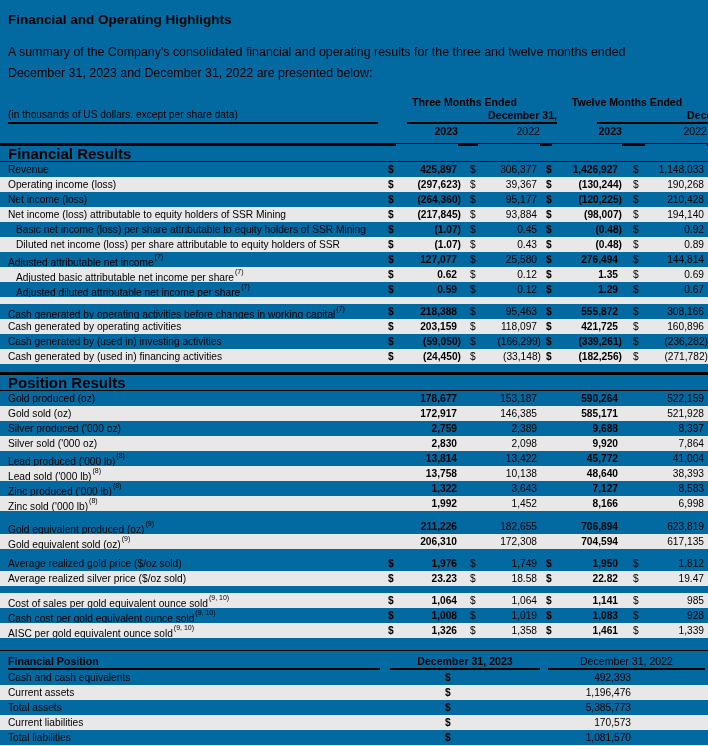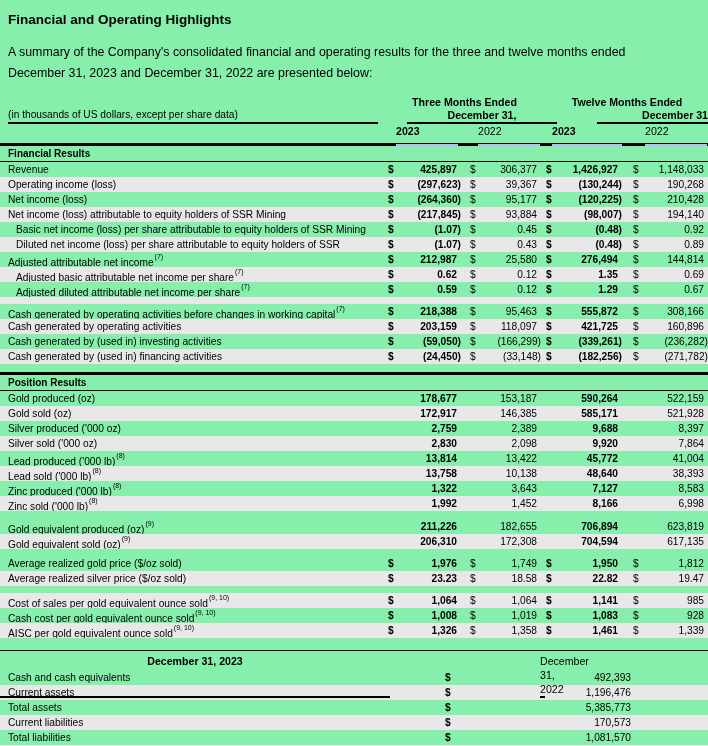--- a/index.html
+++ b/index.html
@@ -1,43 +1,43 @@
 <!DOCTYPE html>
 <html><head>
 <meta charset="utf-8">
 <style>
   * { box-sizing: border-box; margin: 0; padding: 0; }
   html,body { background:#ffffff; }
   .page {
     position: relative;
     width: 708px; height: 746px;
     overflow: hidden;
-    background: #86efac;
+    background: #0369a1;
     color: #000000;
     font-family: "Liberation Sans", sans-serif;
     padding-top: 10px;
   }
   .title { font-size: 13.5px; font-weight: bold; margin-left: 8px; height: 20px; line-height: 20px; }
   .intro { margin: 12px 0 0 8px; font-size: 12.4px; line-height: 21px; }
   .hdr { margin-top: 12px; }
   .hrA { display:grid; grid-template-columns:388px 153px 5px 162px; font-size:10.6px; font-weight:bold; height:13px; line-height:13px; }
   .hrA .c { text-align:center; }
   .hrB { display:grid; grid-template-columns:388px 153px 5px 162px; font-size:10.6px; height:15px; line-height:12px;gap:17px; }
   .hrB .unit { font-size:10.2px; margin-left:8px; margin-right:10px; border-bottom:2px solid #000; white-space:nowrap; }
-  .hrB .c { font-weight:bold; text-align:center; border-bottom:2px solid #000; }
+  .hrB .c { font-weight:bold; text-align:right; border-bottom:2px solid #000; }
   .hrB .c1 { margin-left:2px; margin-right:1px; }
   .hrB .c2 { margin-right:3px; }
   .hrC { display:grid; grid-template-columns:388px 73px 9px 71px 5px 76px 11px 75px; font-size:10.6px; height:14px; line-height:11px; margin-top:2px; }
-  .hrC .y { text-align:left; border-bottom:2px solid #c4b5fd; padding-bottom:7px; }
+  .hrC .y { text-align:right; border-bottom:2px solid #0369a1; padding-bottom:7px; }
   .hrC .y1 { margin:0 3px 0 8px; font-weight:bold; }
   .hrC .y2 { margin:0 1px 0 8px; }
   .hrC .y3 { margin:0 0 0 6px; font-weight:bold; }
   .hrC .y4 { margin:0 1px 0 12px; }
 
-  .sec-head { border-top:3px solid #000; border-bottom:1px solid #000; font-weight:bold; font-size:10px; height:19px; line-height:15px; padding-left:8px; }
+  .sec-head { border-top:3px solid #000; border-bottom:1px solid #000; font-weight:bold; font-size:15px; height:19px; line-height:15px; padding-left:8px; }
   .sec-head.first { margin-top:3px; }
 
   .r { display:grid; grid-template-columns:388px 16px 57px 9px 16px 55px 5px 16px 60px 11px 16px 59px; height:15px; line-height:15px; font-size:10.2px; }
   .r .lbl { padding-left:8px; white-space:nowrap; overflow:hidden; }
   .r .lbl.ind { padding-left:16px; }
   .ds { text-align:left; }
   .ds.b { font-weight:bold; }
   .vc { text-align:right; padding-right:4px; }
   .vc.b { font-weight:bold; }
   .vc.neg { padding-right:0; }
@@ -175,21 +175,21 @@
         <div class="gapc"></div>
         <div class="ds b">$</div>
         <div class="vc b neg">(0.48)</div>
         <div class="gapc"></div>
         <div class="ds">$</div>
         <div class="vc">0.89</div>
       </div>
       <div class="r">
         <div class="lbl">Adjusted attributable net income<sup>(7)</sup></div>
         <div class="ds b">$</div>
-        <div class="vc b">212,987</div>
+        <div class="vc b">127,077</div>
         <div class="gapc"></div>
         <div class="ds">$</div>
         <div class="vc">25,580</div>
         <div class="gapc"></div>
         <div class="ds b">$</div>
         <div class="vc b">276,494</div>
         <div class="gapc"></div>
         <div class="ds">$</div>
         <div class="vc">144,814</div>
       </div>
@@ -489,20 +489,21 @@
         <div class="gapc"></div>
         <div class="ds b">$</div>
         <div class="vc b">1,461</div>
         <div class="gapc"></div>
         <div class="ds">$</div>
         <div class="vc">1,339</div>
       </div>
     </div>
 
   <div class="fp-head">
+    <div class="t">Financial Position</div>
     <div class="c1">December 31, 2023</div>
     <div></div>
     <div class="c2">December 31, 2022</div>
   </div>
   <div id="fp-rows">
       <div class="fpr">
         <div class="lbl">Cash and cash equivalents</div>
         <div class="ds p8">$</div>
         <div class="vc v1">492,393</div>
         <div class="gapc"></div>

